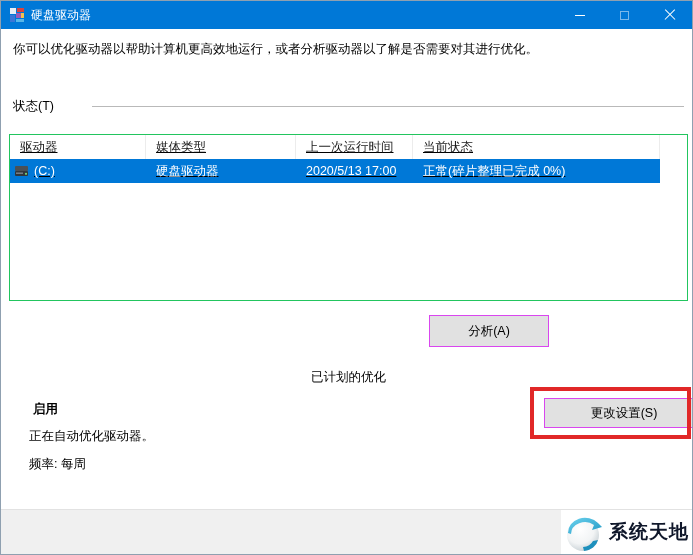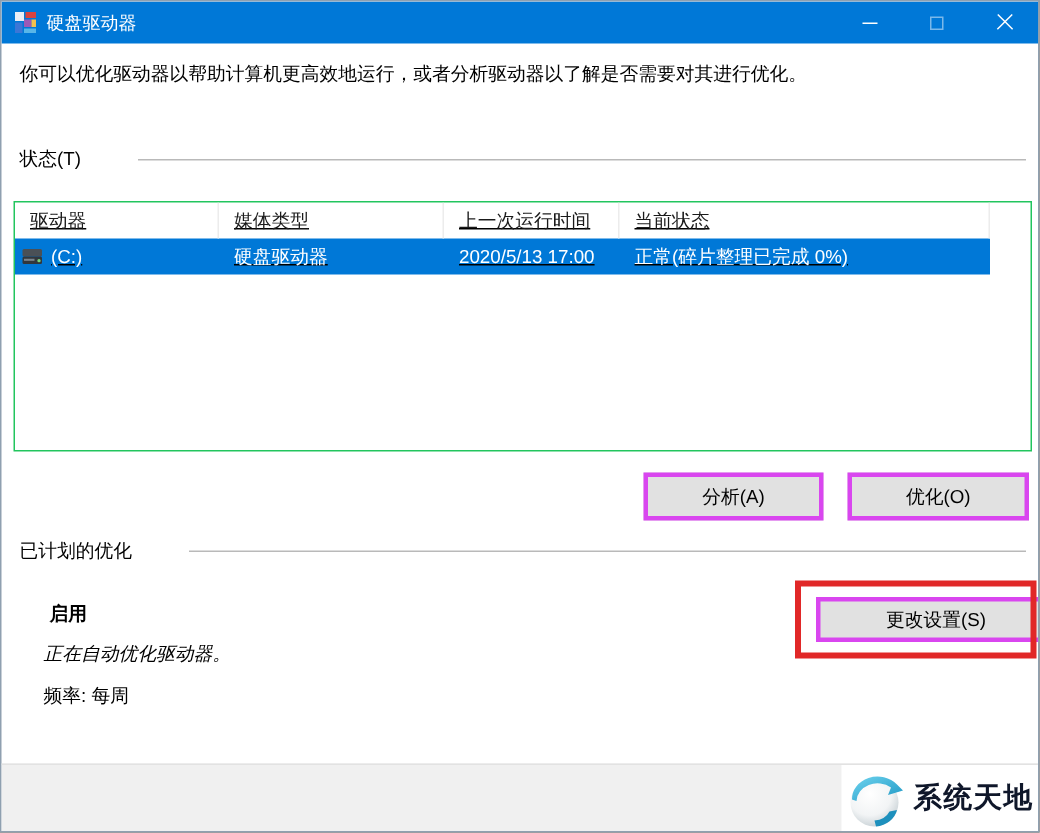--- a/index.html
+++ b/index.html
@@ -25,48 +25,48 @@
   .glyph-close { position:relative; width:12px; height:12px; display:block; }
   .glyph-close::before,.glyph-close::after{
     content:""; position:absolute; left:-1px; top:5px; width:14px; height:1.4px; background:#fff;
   }
   .glyph-close::before{ transform:rotate(45deg);} .glyph-close::after{ transform:rotate(-45deg);}
   
   .desc { position:absolute; left:12px; top:40px; width:660px; line-height:17px; }
   .group-header { position:absolute; left:12px; right:8px; display:flex; align-items:center; }
   .group-header .line { flex:1; height:1px; background:#b9b9b9; margin-left:38px; }
   #status-header { top:97px; }
-  #sched-header  { top:358px; }
+  #sched-header  { top:368px;flex-direction:column; }
   
   .listview {
     position:absolute; left:8px; top:133px; width:679px; height:167px;
     border:1px solid #22c55e; background:#fff; overflow:hidden;text-decoration:underline;
   }
   .lv-header { display:flex; height:24px; align-items:center; color:#1a1a1a; }
   .lv-col { height:24px; line-height:24px; padding-left:10px; border-right:1px solid #ececec; }
   .c0{ width:136px; } .c1{ width:150px; } .c2{ width:117px; } .c3{ width:247px; }
   .lv-row {
     display:flex; height:24px; width:650px; align-items:center;
     background:#0078D7; color:#fff;
   }
   .cell { height:24px; line-height:24px; padding-left:10px; display:flex; align-items:center; }
   .cell.c0 { padding-left:4px; }
   .drive-icon { width:16px; height:16px; margin-right:4px; flex:0 0 auto; }
   
   .btn {
-    position:absolute; background:#e1e1e1; border:3px solid #d946ef;
+    position:absolute; background:#e1e1e1; border:1px solid #d946ef;
     font-size:12.5px; color:#000; text-align:center; cursor:default;
     font-family:inherit;
   }
   #btn-analyze { left:428px; top:314px; width:120px; height:32px; }
   #btn-optimize{ left:564px; top:314px; width:121px; height:32px; }
   #btn-settings{ left:543px; top:397px; width:160px; height:30px; }
   
   .sched-state { position:absolute; left:32px; top:400px; font-weight:bold; }
-  .sched-desc  { position:absolute; left:28px; top:427px;font-style:italic; }
+  .sched-desc  { position:absolute; left:28px; top:427px; }
   .sched-freq  { position:absolute; left:28px; top:455px; }
   .red-annotation {
     position:absolute; left:529px; top:386px; width:161px; height:52px;
     border:4px solid #e12828; pointer-events:none;
   }
   
   .footer {
     position:absolute; left:0; right:0; bottom:0; height:45px;
     background:#f0f0f0; border-top:1px solid #e2e2e2;
   }
@@ -129,21 +129,20 @@
         </svg>
         <span>(C:)</span>
       </div>
       <div class="cell c1">硬盘驱动器</div>
       <div class="cell c2">2020/5/13 17:00</div>
       <div class="cell c3">正常(碎片整理已完成 0%)</div>
     </div>
   </div>
 
   <button class="btn" id="btn-analyze">分析(A)</button>
-  <button class="btn" id="btn-optimize">优化(O)</button>
 
   <div class="group-header" id="sched-header">
     <span>已计划的优化</span>
     <span class="line"></span>
   </div>
 
   <div class="sched-state">启用</div>
   <div class="sched-desc">正在自动优化驱动器。</div>
   <div class="sched-freq">频率: 每周</div>
 

